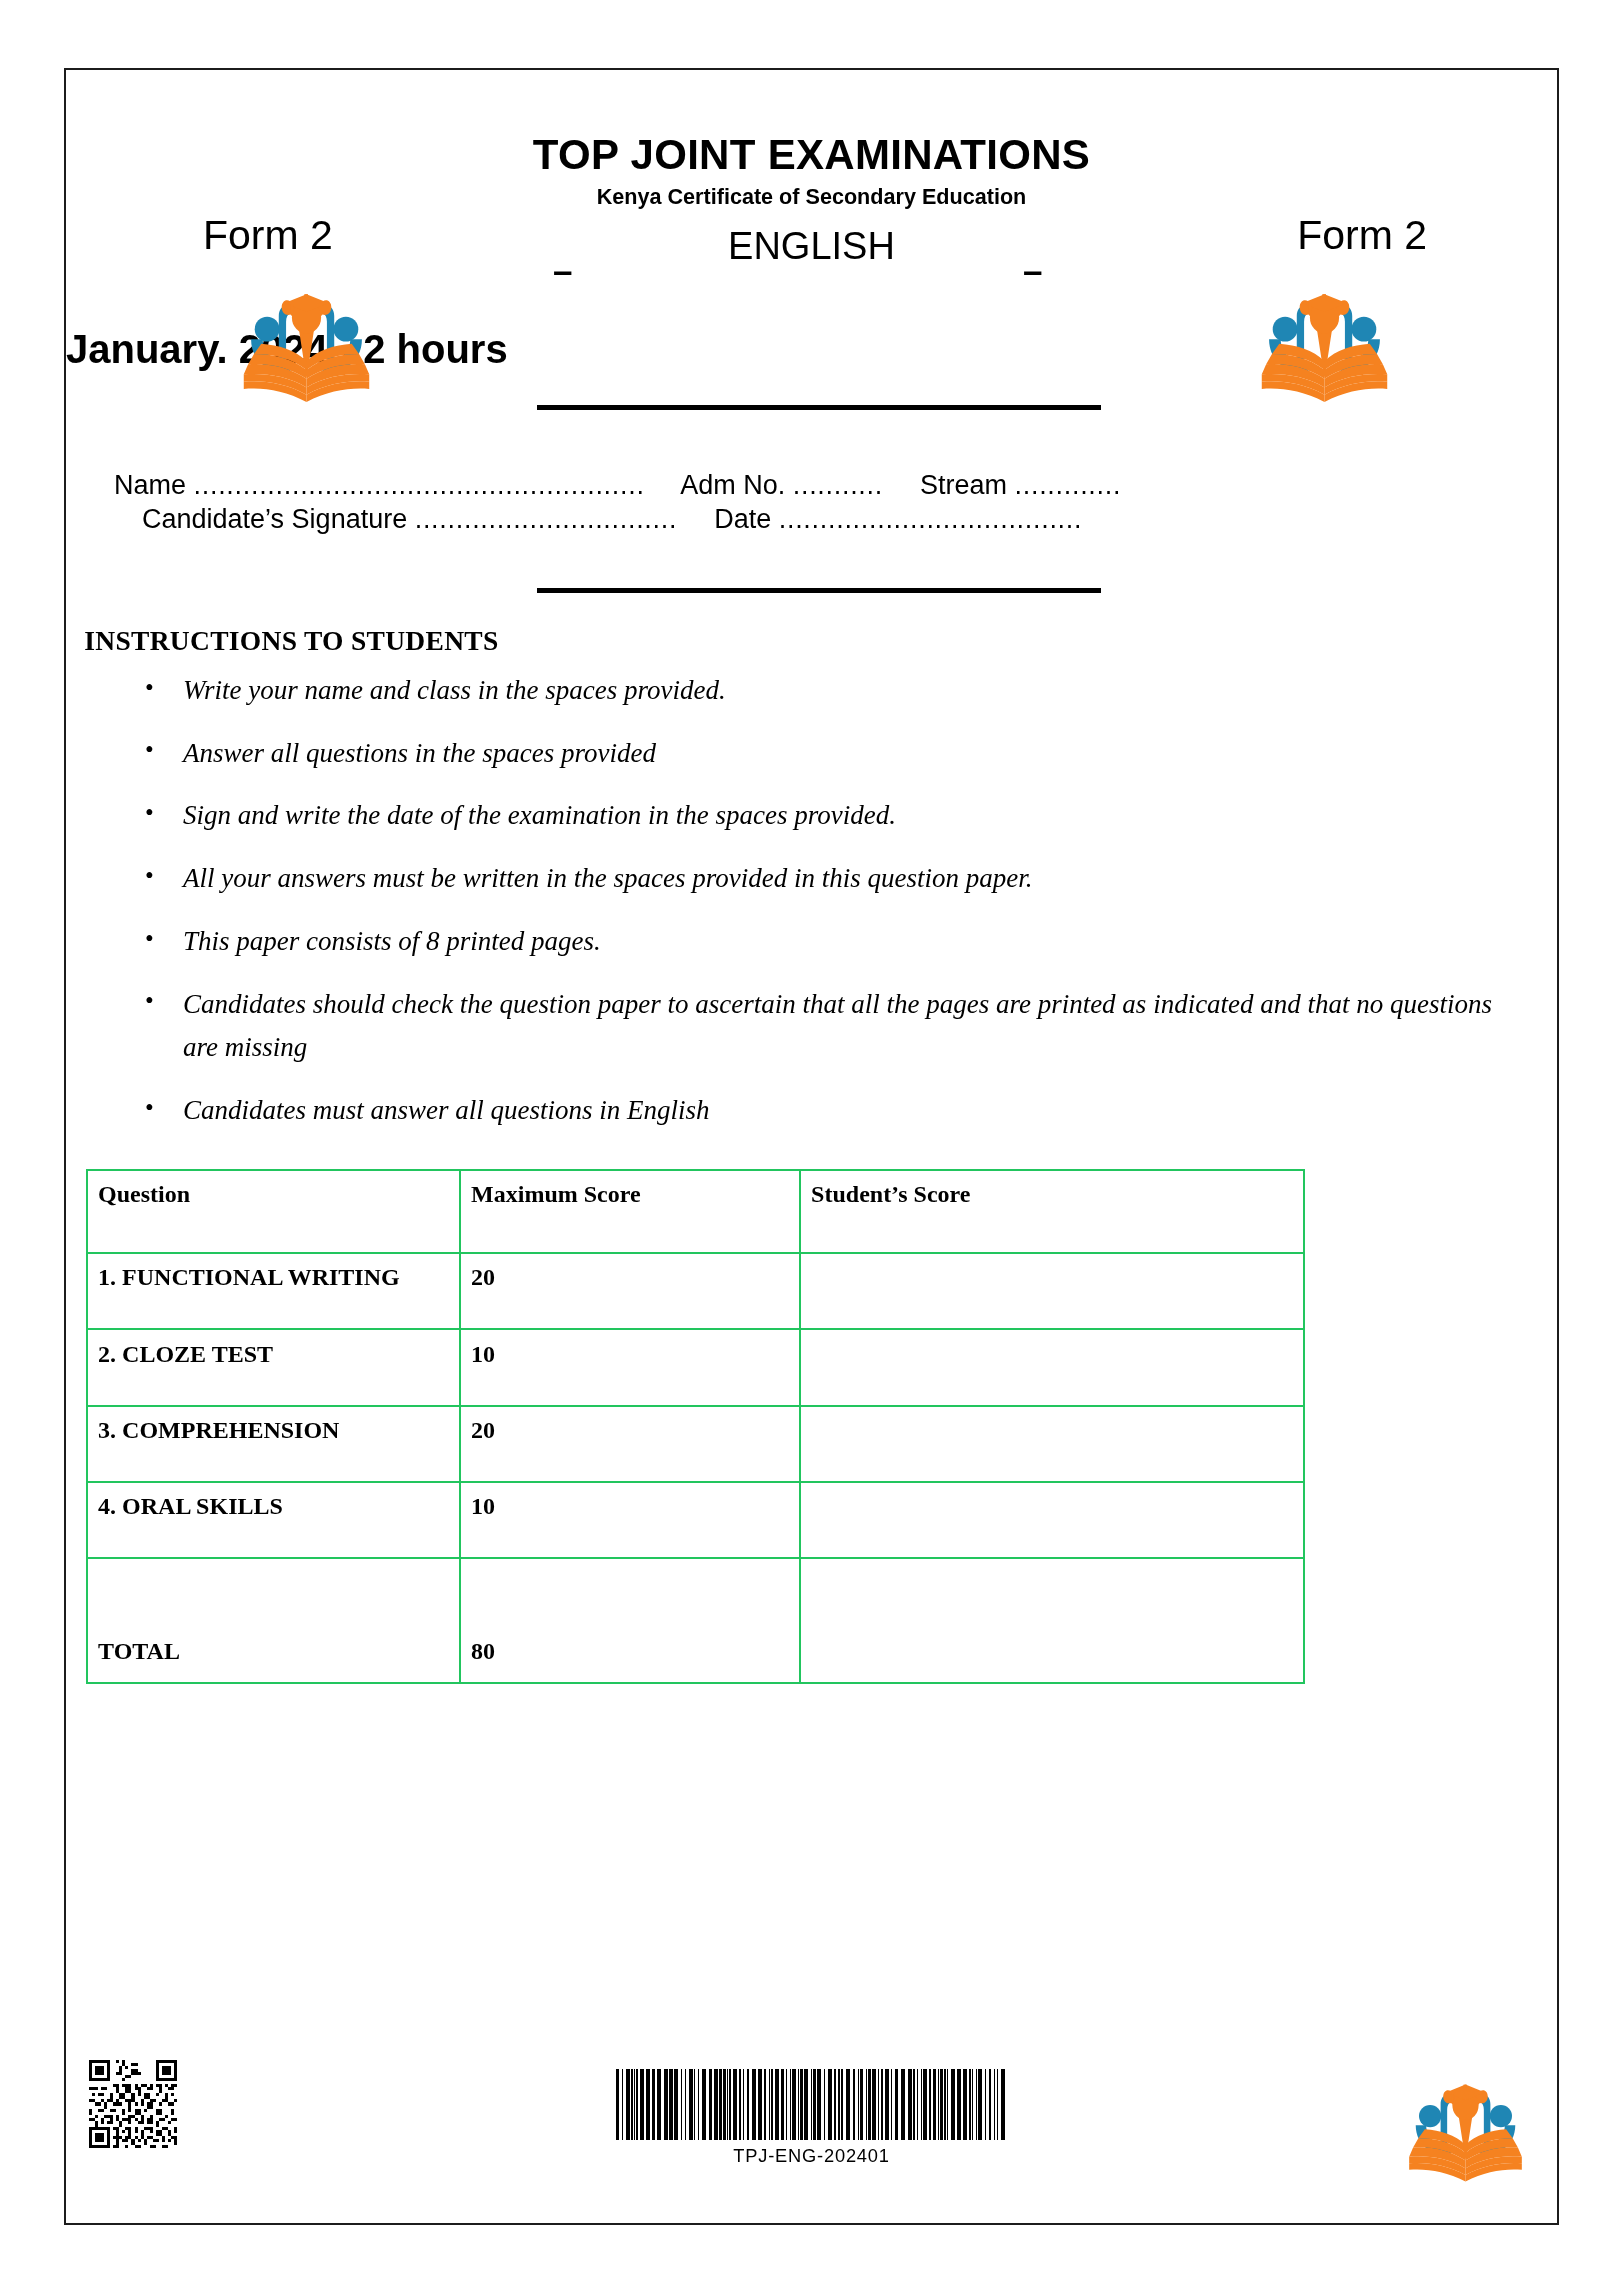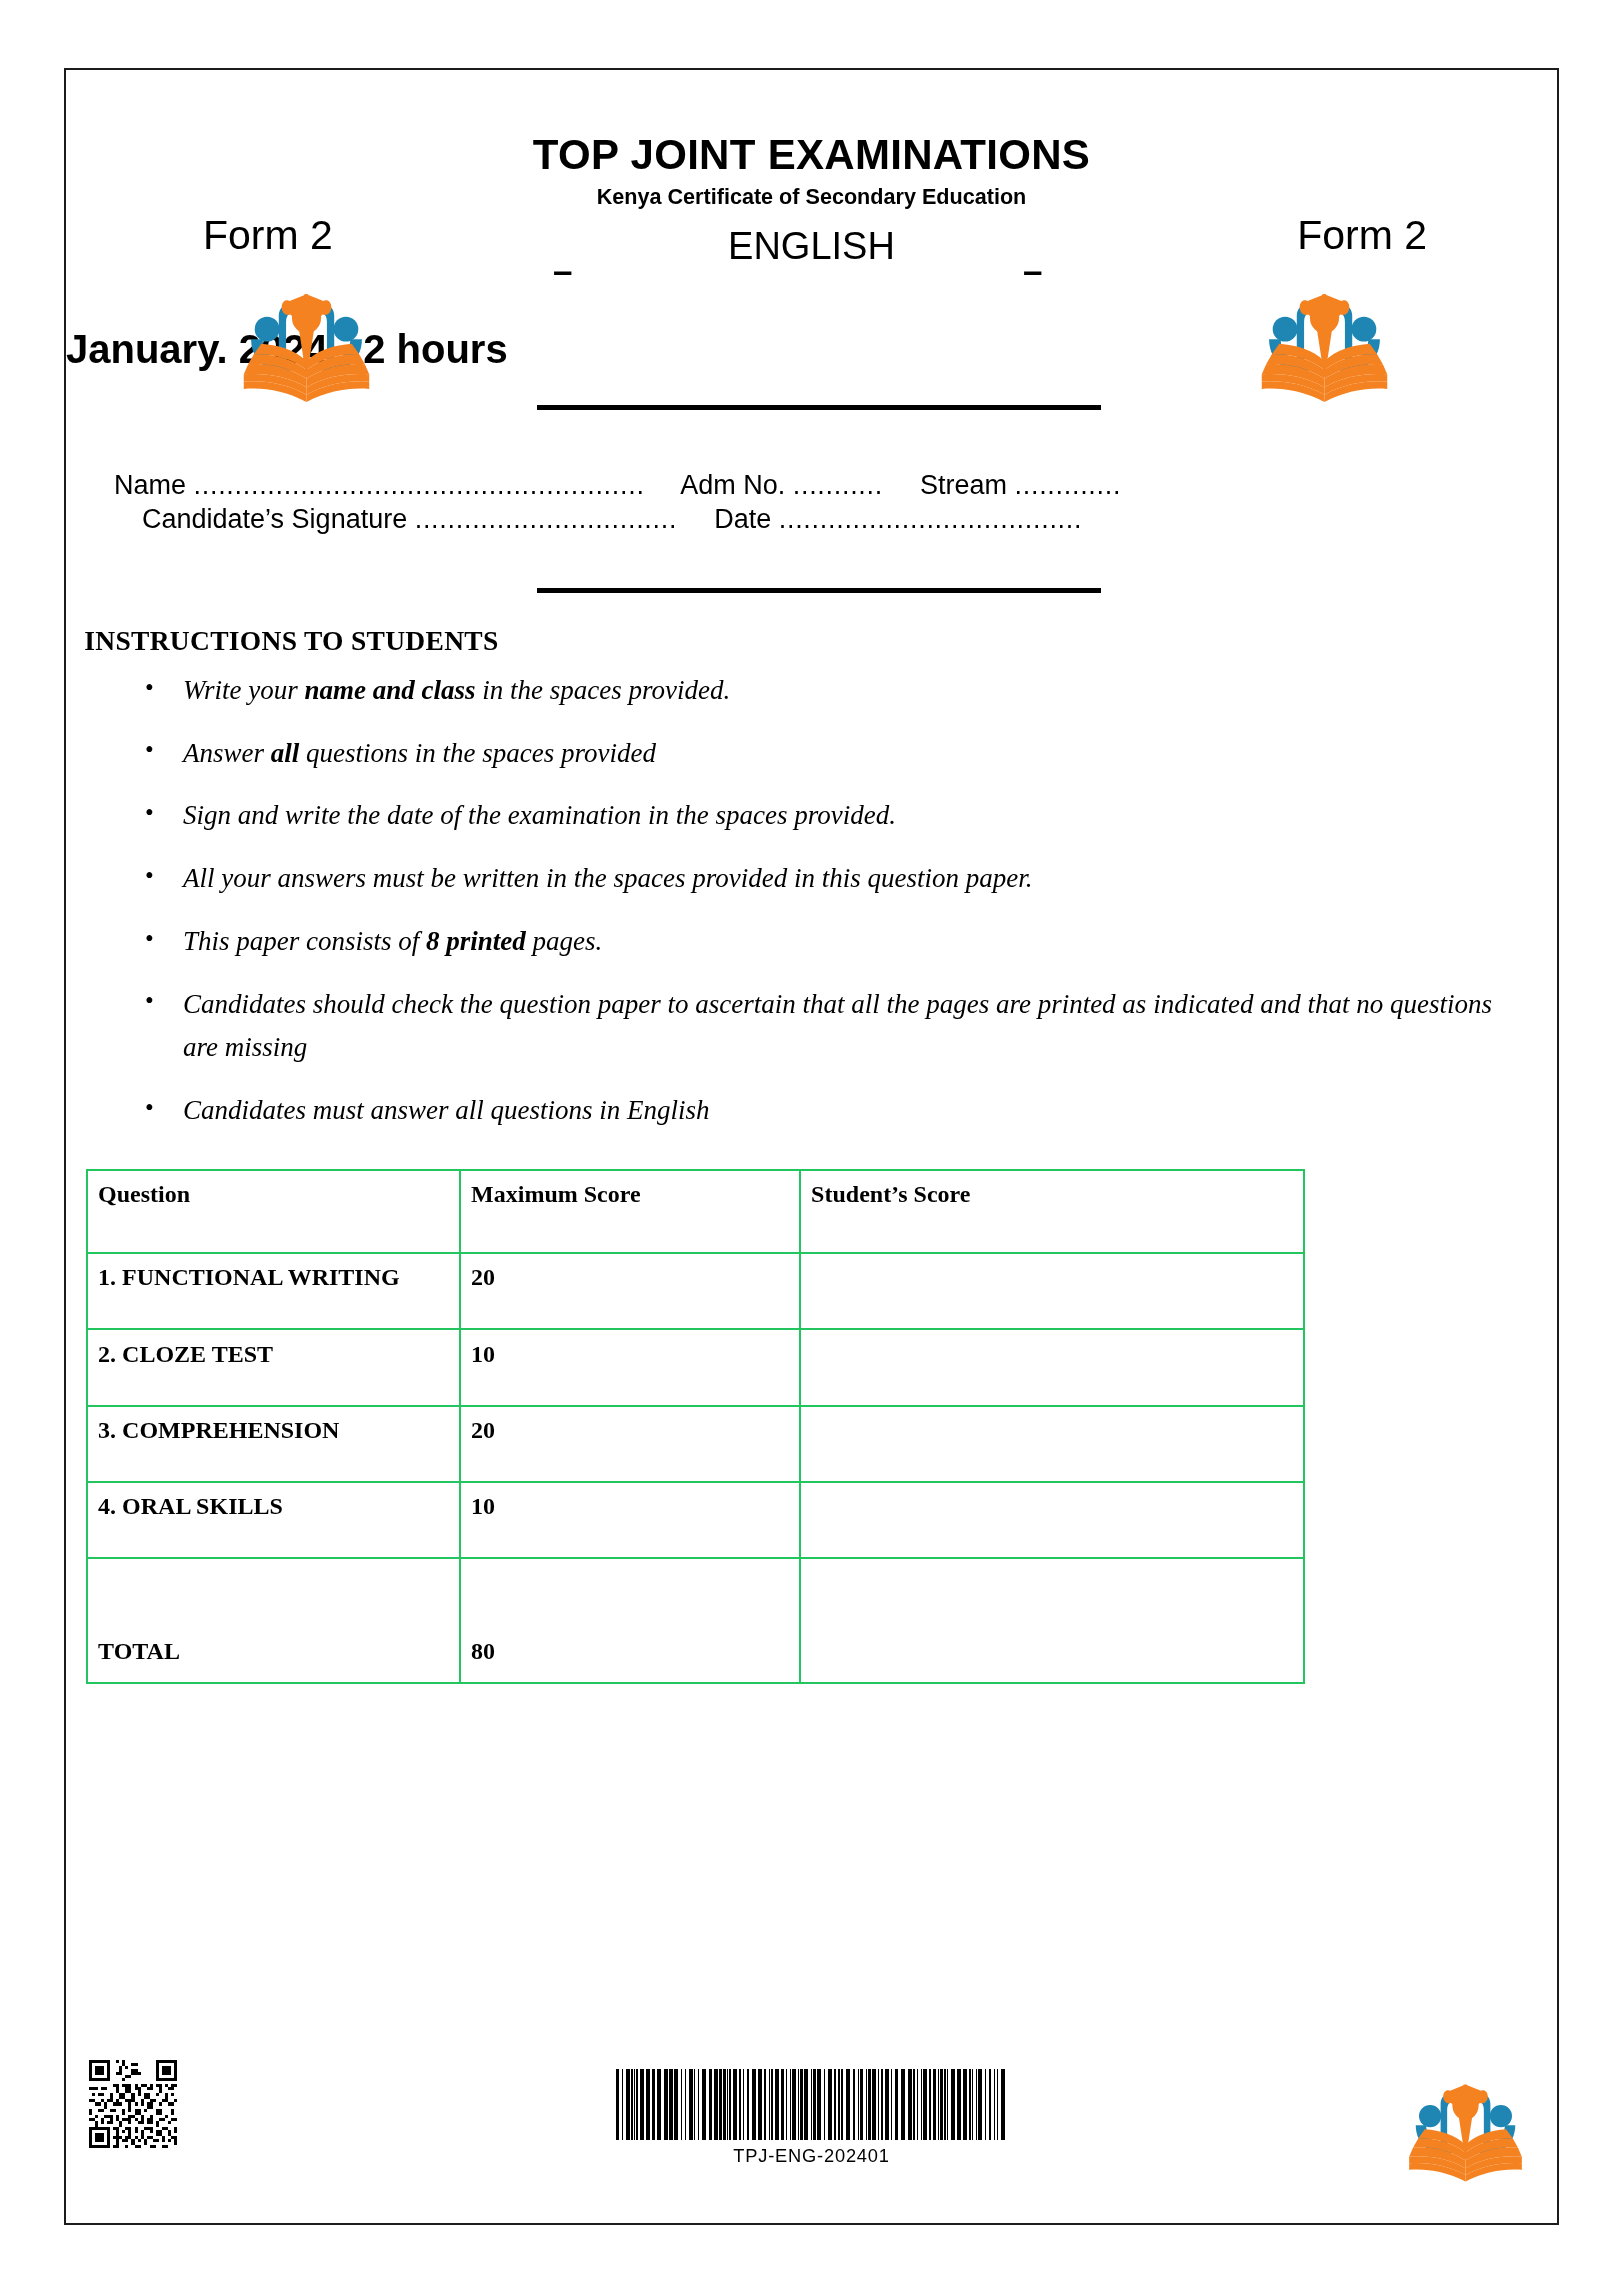--- a/index.html
+++ b/index.html
@@ -159,21 +159,21 @@
     margin: 0 0 19px 0;
   }
   .instructions-list li::before {
     content: "\2022";
     position: absolute;
     left: -38px;
     top: -1.3px;
     font-size: 25px;
     font-style: normal;
   }
-  .instructions-list li b { font-weight: bold; font-style: italic; margin-top: 20px; }
+  .instructions-list li b { font-weight: normal; font-style: italic; margin-top: 20px; }
 
   
   .score-table {
     position: absolute;
     left: 19.6px;
     top: 1099px;
     width: 1217px;
     border-collapse: collapse;
     table-layout: fixed;
     font-family: "Liberation Serif", serif;

